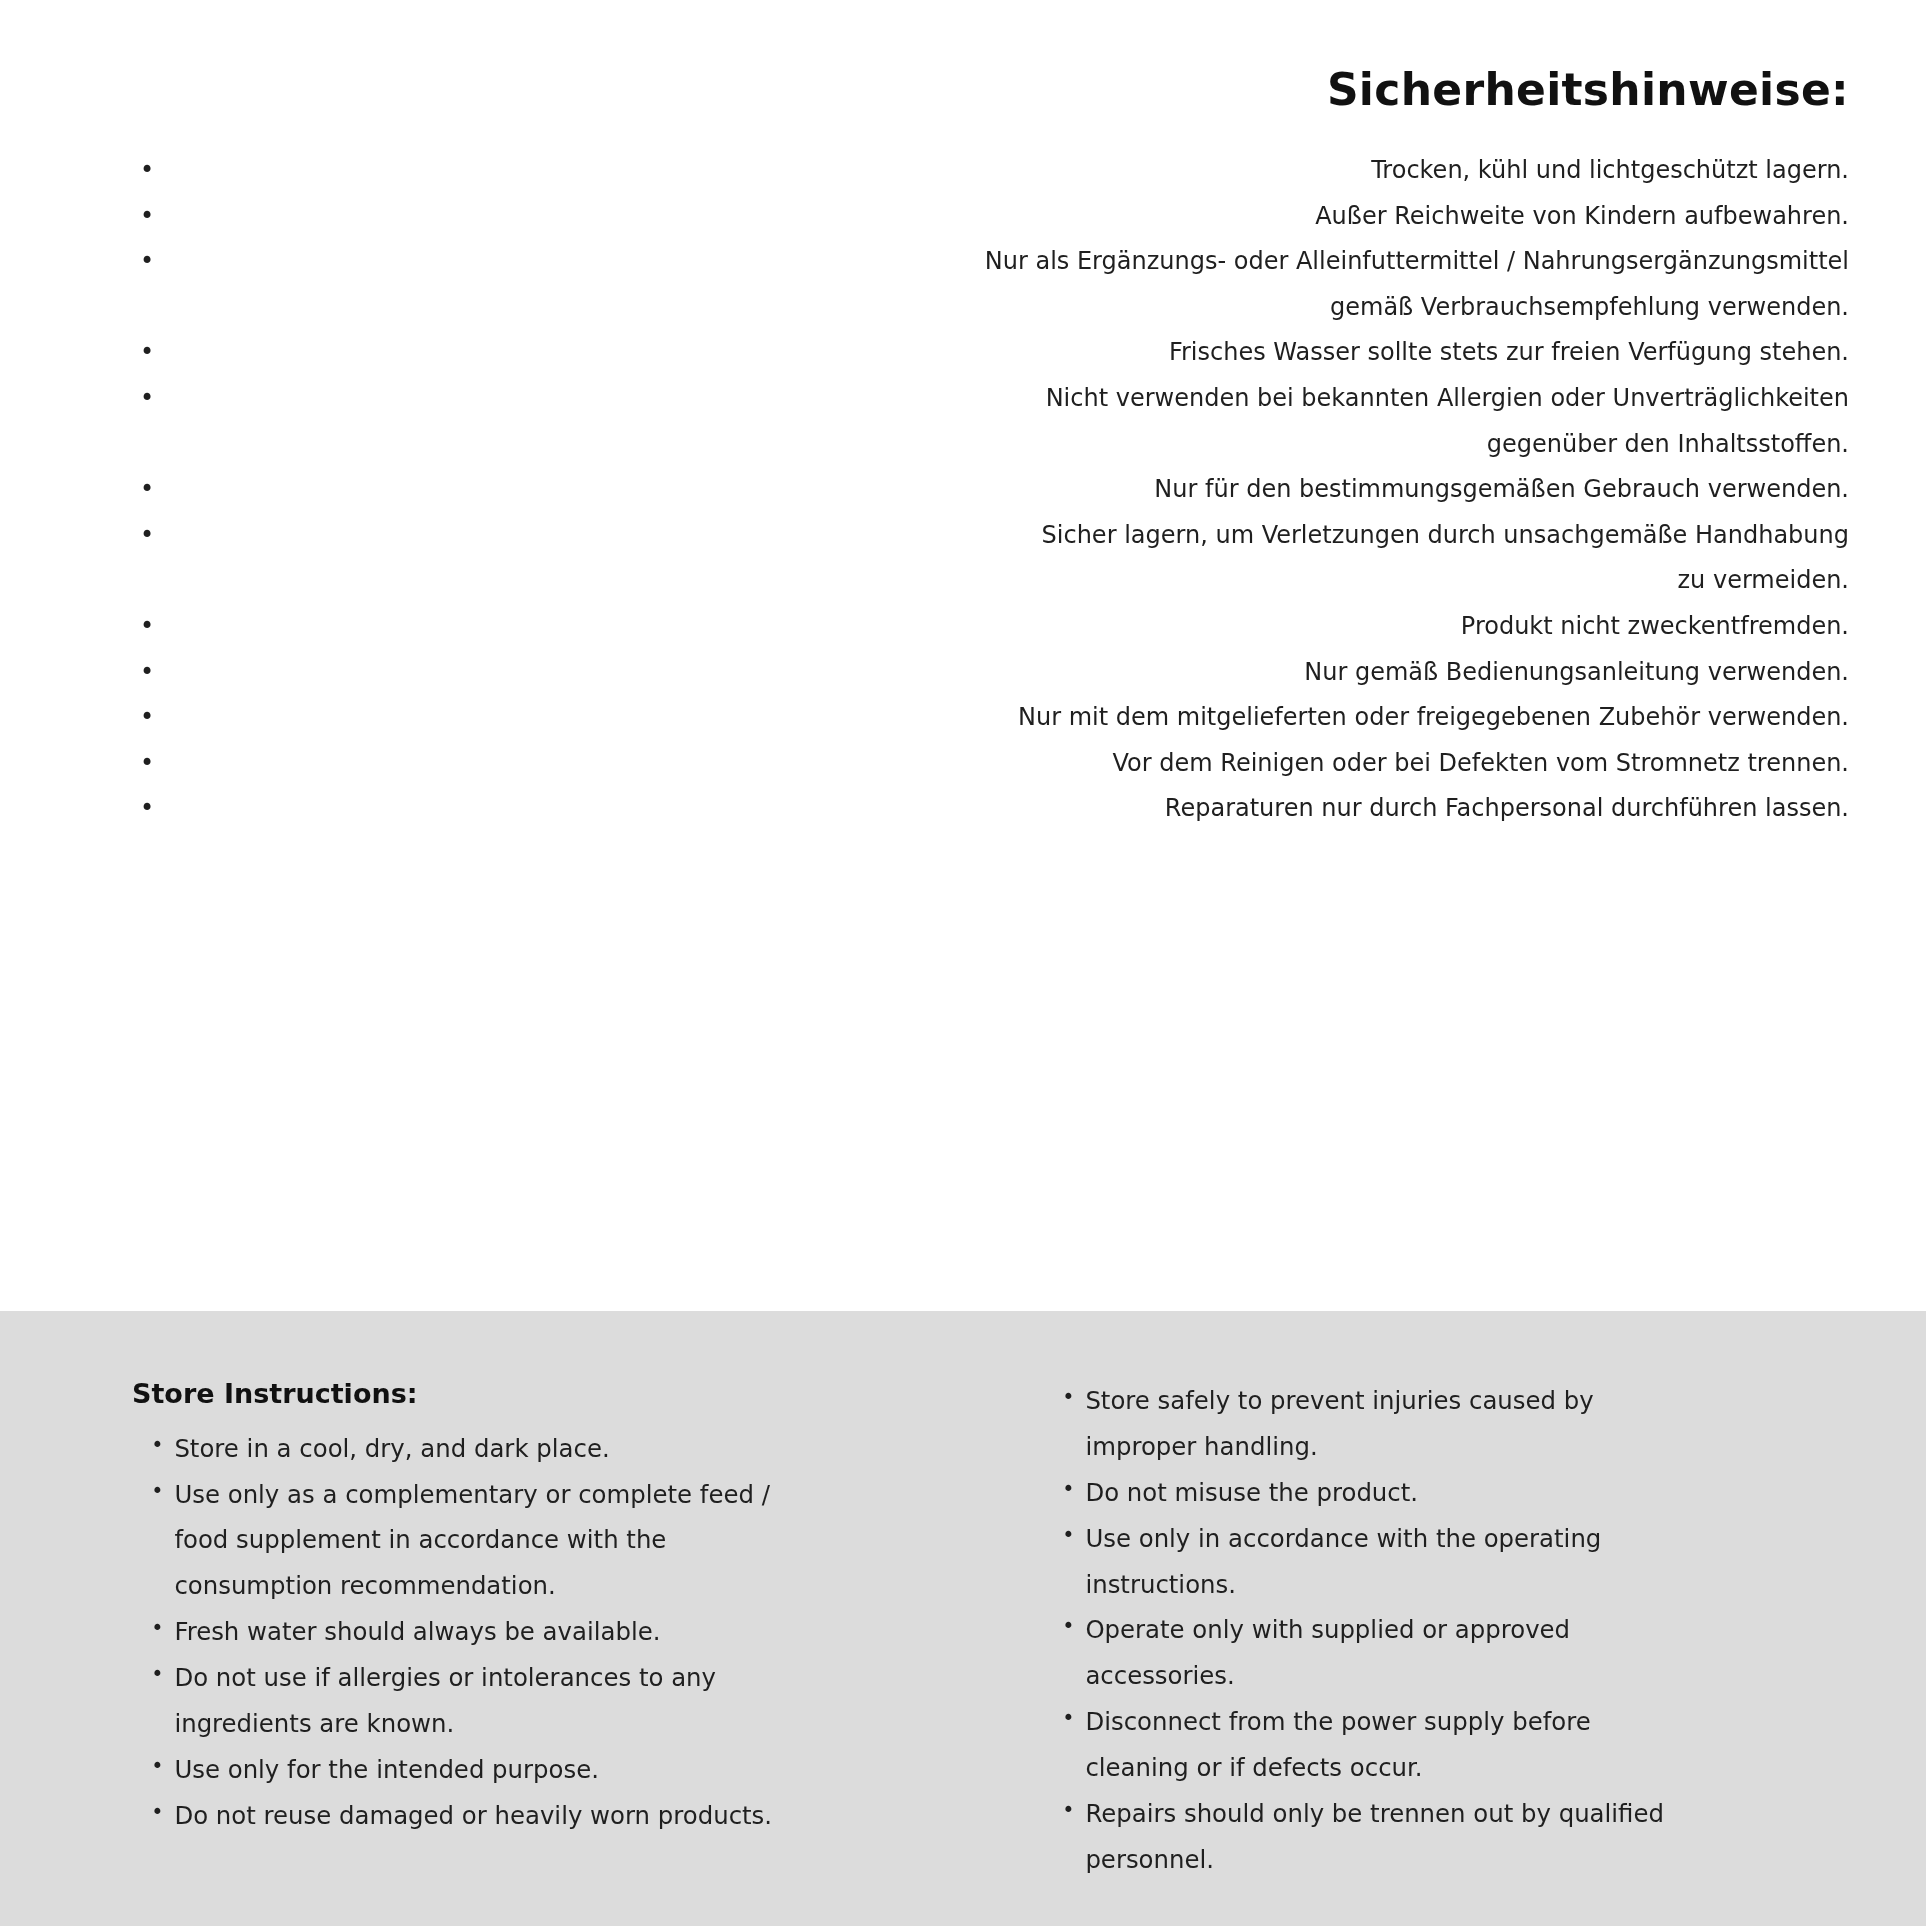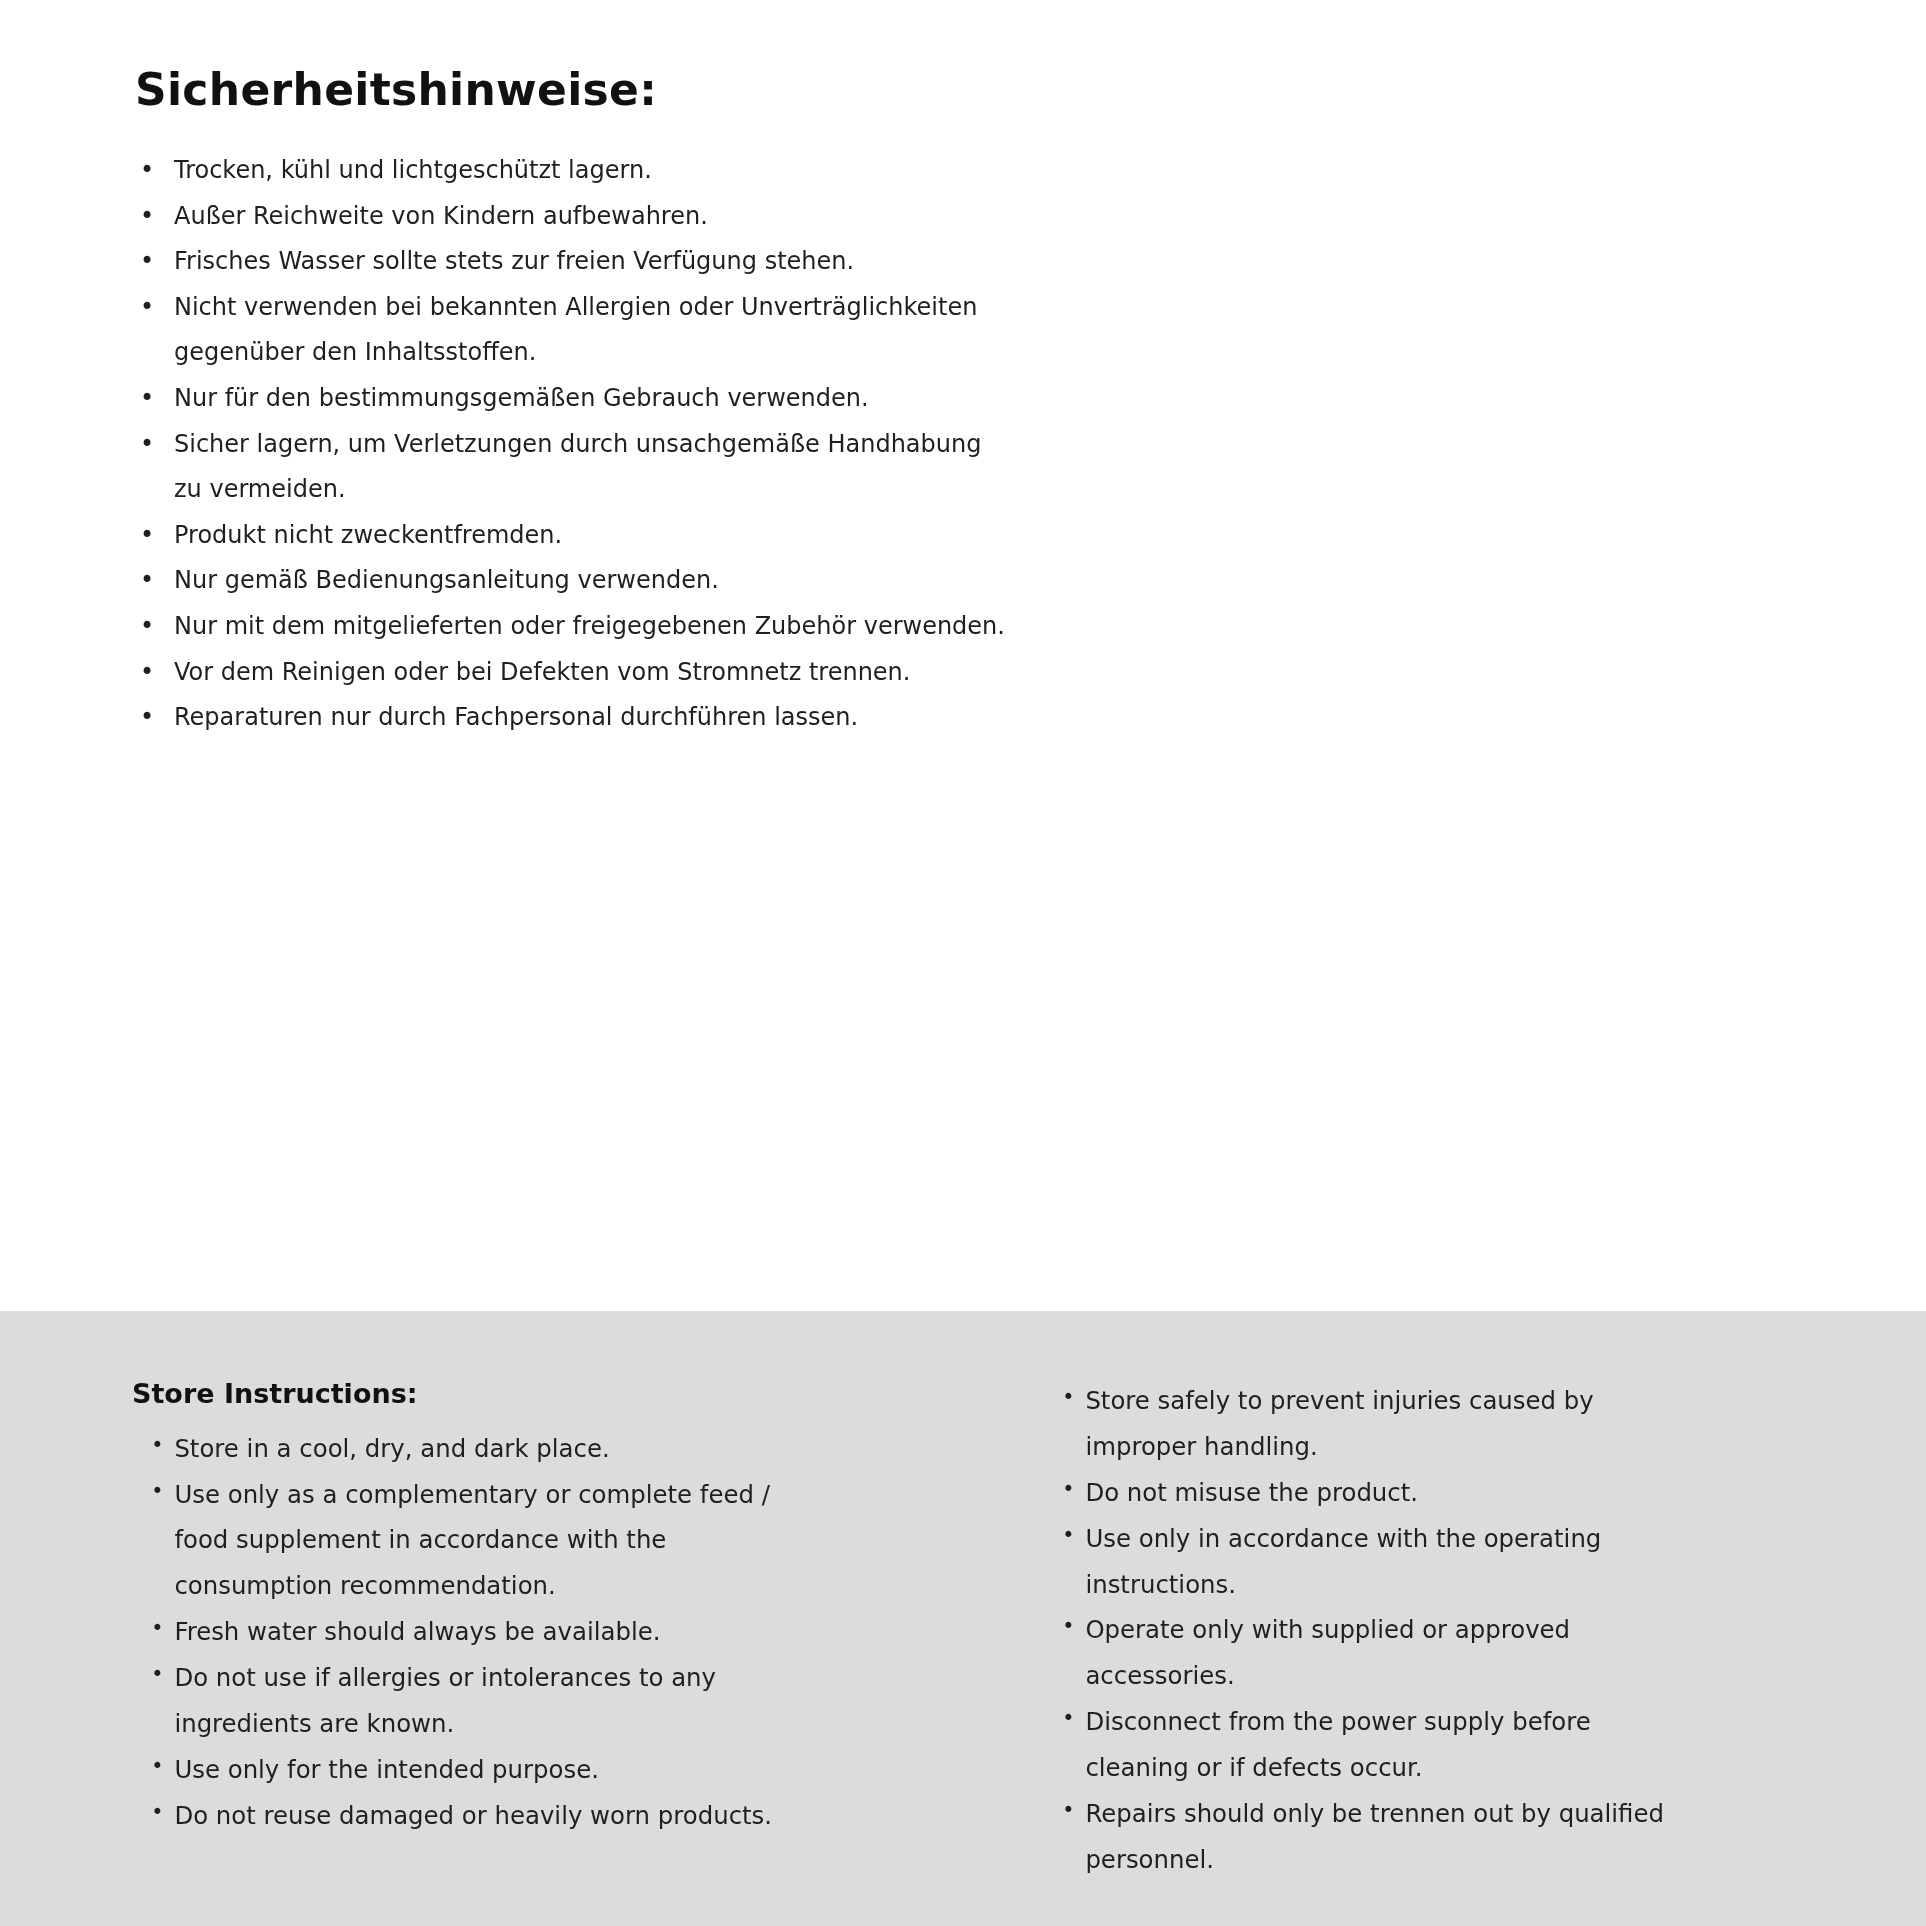--- a/index.html
+++ b/index.html
@@ -21,20 +21,21 @@
     width: 1926px;
     height: 1926px;
     display: flex;
     flex-direction: column;
   }
 
   
   .german-section {
     flex: 0 0 1311px;
     padding: 64px 77px 0 135px;
+    text-align: right;
   }
   .german-title {
     font-size: 44px;
     font-weight: 700;
     color: var(--heading);
     letter-spacing: 0.3px;
     margin-bottom: 33px;
   }
   .german-list {
     list-style: none;
@@ -94,20 +95,22 @@
 </head>
 <body>
 
 <div class="page">
 
   <section class="german-section">
     <h1 class="german-title">Sicherheitshinweise:</h1>
     <ul class="german-list">
       <li>Trocken, kühl und lichtgeschützt lagern.</li>
       <li>Außer Reichweite von Kindern aufbewahren.</li>
+      <li>Nur als Ergänzungs- oder Alleinfuttermittel / Nahrungsergänzungsmittel
+gemäß Verbrauchsempfehlung verwenden.</li>
       <li>Frisches Wasser sollte stets zur freien Verfügung stehen.</li>
       <li>Nicht verwenden bei bekannten Allergien oder Unverträglichkeiten
 gegenüber den Inhaltsstoffen.</li>
       <li>Nur für den bestimmungsgemäßen Gebrauch verwenden.</li>
       <li>Sicher lagern, um Verletzungen durch unsachgemäße Handhabung
 zu vermeiden.</li>
       <li>Produkt nicht zweckentfremden.</li>
       <li>Nur gemäß Bedienungsanleitung verwenden.</li>
       <li>Nur mit dem mitgelieferten oder freigegebenen Zubehör verwenden.</li>
       <li>Vor dem Reinigen oder bei Defekten vom Stromnetz trennen.</li>

